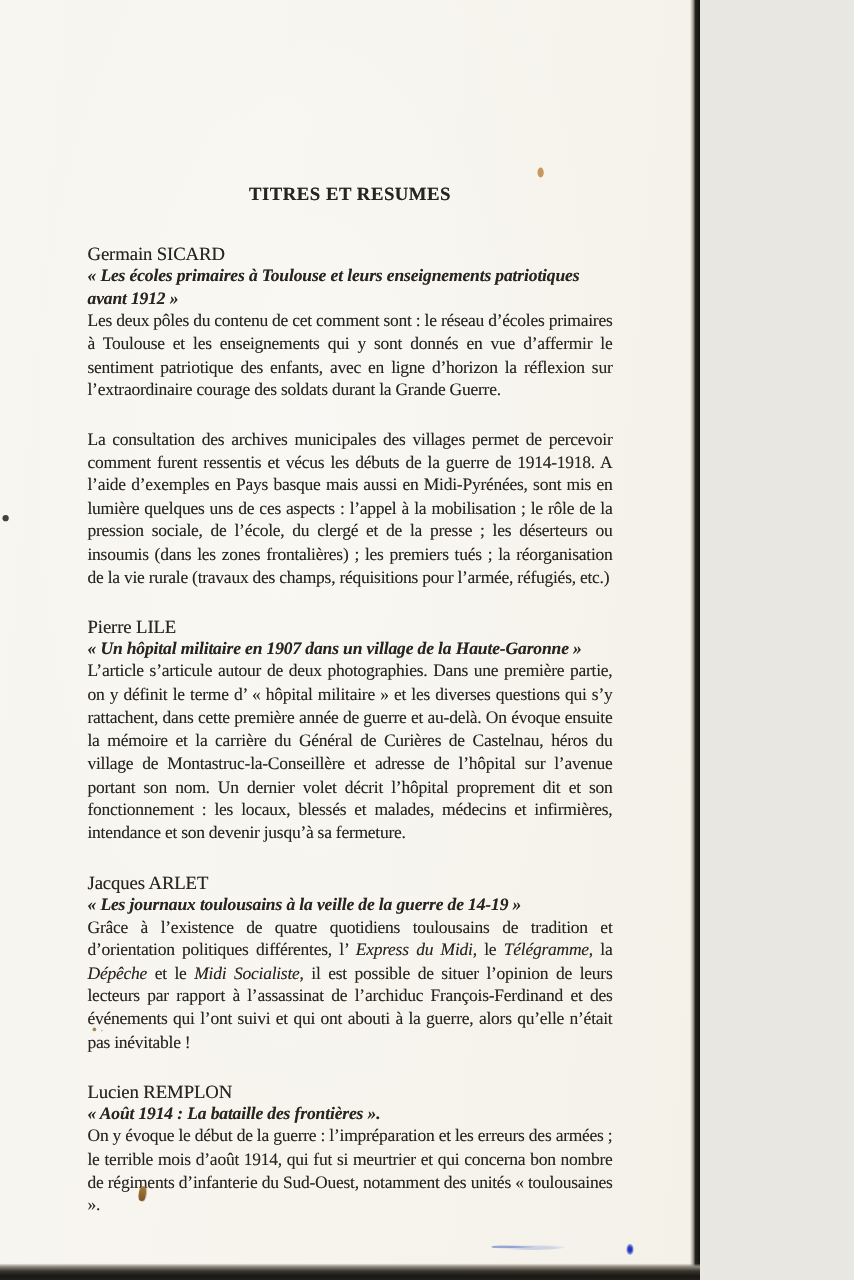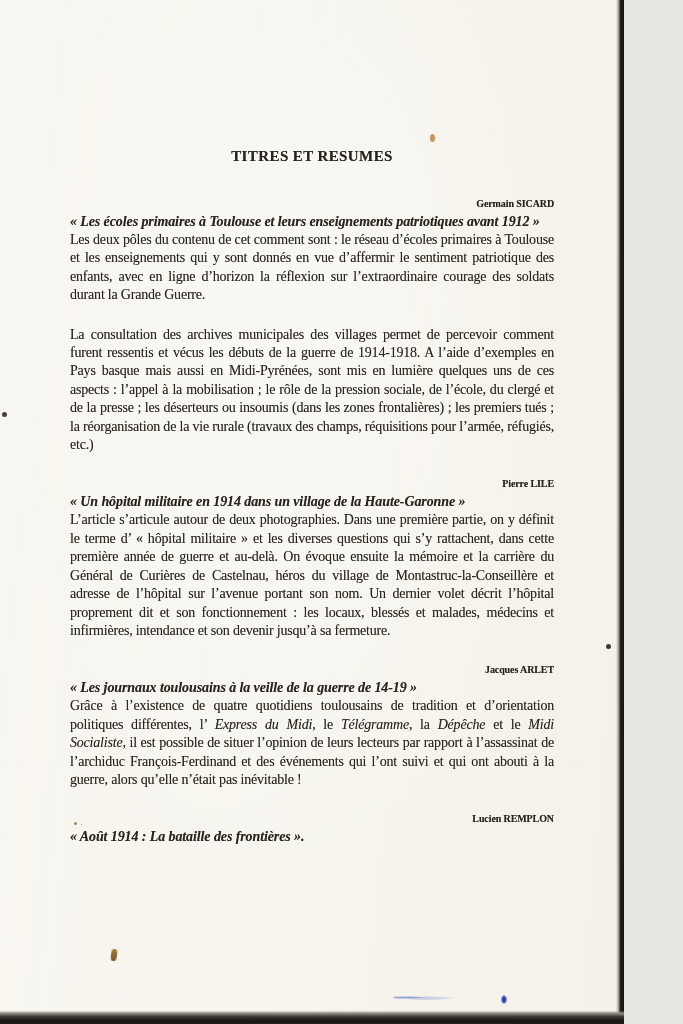--- a/index.html
+++ b/index.html
@@ -4,21 +4,21 @@
 <style>
   html, body { margin: 0; padding: 0; }
   body {
     width: 683px; height: 1024px;
     background: #e9e7e1;
     overflow: hidden;
     font-family: "Liberation Serif", "DejaVu Serif", serif;
   }
   .page {
     position: relative;
-    width: 624px; height: 1024px;
+    width: 560px; height: 1024px;
     background:
       radial-gradient(ellipse at 45% 35%, rgba(255,255,255,0.35), rgba(0,0,0,0) 60%),
       linear-gradient(95deg, #f8f6f0 0%, #f6f4ed 55%, #f4f1e9 100%);
     color: #28251f;
     overflow: hidden;
   }
   .content {
     position: absolute;
     left: 70px; right: 70px; top: 147px;
   }
@@ -26,26 +26,25 @@
     margin: 0 0 30px 0;
     text-align: center;
     font-size: 15px;
     font-weight: bold;
     letter-spacing: 0.4px;
     line-height: 18px;
     text-shadow: 0 0 0.5px rgba(40,35,28,0.55);
   }
   .section { margin: 0 0 21px 0; }
   .author {
-    font-size: 10px;
-    font-weight: bold;
+    font-size: 15px;
+    font-weight: normal;
     line-height: 18px;
     letter-spacing: -0.1px;
     text-shadow: 0 0 0.5px rgba(40,35,28,0.5);
-    text-align: right;
   }
   .art-title {
     font-size: 14px;
     font-weight: bold;
     font-style: italic;
     line-height: 18px;
     letter-spacing: -0.1px;
     text-shadow: 0 0 0.5px rgba(40,35,28,0.45);
   }
   .abstract {
@@ -94,33 +93,34 @@
       <div class="art-title">« Les écoles primaires à Toulouse et leurs enseignements patriotiques avant 1912 »</div>
       <div class="abstract"><span>Les deux pôles du contenu de cet comment sont : le réseau d’écoles primaires à Toulouse et les enseignements qui y sont donnés en vue d’affermir le sentiment patriotique des enfants, avec en ligne d’horizon la réflexion sur l’extraordinaire courage des soldats durant la Grande Guerre.</span></div>
     </div>
 
     <div class="section">
       <div class="abstract"><span>La consultation des archives municipales des villages permet de percevoir comment furent ressentis et vécus les débuts de la guerre de 1914-1918. A l’aide d’exemples en Pays basque mais aussi en Midi-Pyrénées, sont mis en lumière quelques uns de ces aspects : l’appel à la mobilisation ; le rôle de la pression sociale, de l’école, du clergé et de la presse ; les déserteurs ou insoumis (dans les zones frontalières) ; les premiers tués ; la réorganisation de la vie rurale (travaux des champs, réquisitions pour l’armée, réfugiés, etc.)</span></div>
     </div>
 
     <div class="section">
       <div class="author">Pierre LILE</div>
-      <div class="art-title">« Un hôpital militaire en 1914 dans un village de la Haute-Garonne »</div>
+      <div class="art-title">« Un hôpital militaire en 1907 dans un village de la Haute-Garonne »</div>
       <div class="abstract"><span>L’article s’articule autour de deux photographies. Dans une première partie, on y définit le terme d’ « hôpital militaire » et les diverses questions qui s’y rattachent, dans cette première année de guerre et au-delà. On évoque ensuite la mémoire et la carrière du Général de Curières de Castelnau, héros du village de Montastruc-la-Conseillère et adresse de l’hôpital sur l’avenue portant son nom. Un dernier volet décrit l’hôpital proprement dit et son fonctionnement : les locaux, blessés et malades, médecins et infirmières, intendance et son devenir jusqu’à sa fermeture.</span></div>
     </div>
 
     <div class="section">
       <div class="author">Jacques ARLET</div>
       <div class="art-title">« Les journaux toulousains à la veille de la guerre de 14-19 »</div>
       <div class="abstract"><span>Grâce à l’existence de quatre quotidiens toulousains de tradition et d’orientation politiques différentes, l’ </span><span class="it">Express du Midi</span><span>, le </span><span class="it">Télégramme</span><span>, la </span><span class="it">Dépêche</span><span> et le </span><span class="it">Midi Socialiste</span><span>, il est possible de situer l’opinion de leurs lecteurs par rapport à l’assassinat de l’archiduc François-Ferdinand et des événements qui l’ont suivi et qui ont abouti à la guerre, alors qu’elle n’était pas inévitable !</span></div>
     </div>
 
     <div class="section">
       <div class="author">Lucien REMPLON</div>
       <div class="art-title">« Août 1914 : La bataille des frontières ».</div>
+      <div class="abstract"><span>On y évoque le début de la guerre : l’impréparation et les erreurs des armées ; le terrible mois d’août 1914, qui fut si meurtrier et qui concerna bon nombre de régiments d’infanterie du Sud-Ouest, notamment des unités « toulousaines ».</span></div>
     </div>
 
   </div>
 
   <div class="speck speck-title"></div>
   <div class="speck dot-left-margin"></div>
   <div class="speck dots-right-margin"></div>
   <div class="speck dot-arlet"></div>
   <div class="speck speck-brown"></div>
   <div class="speck speck-tiny"></div>

